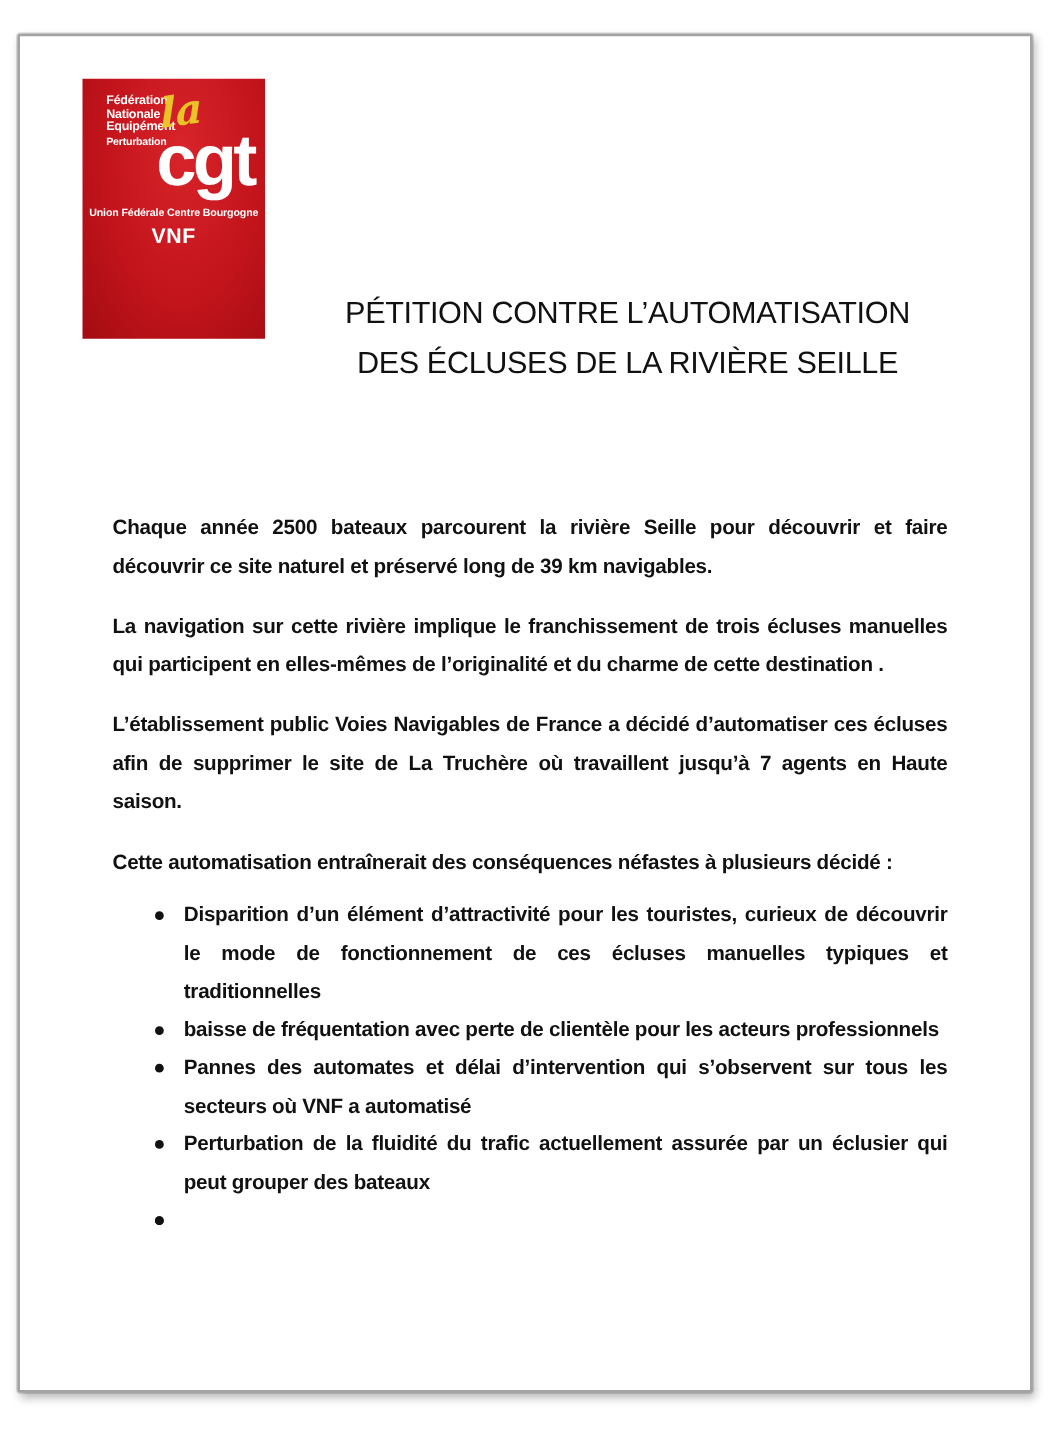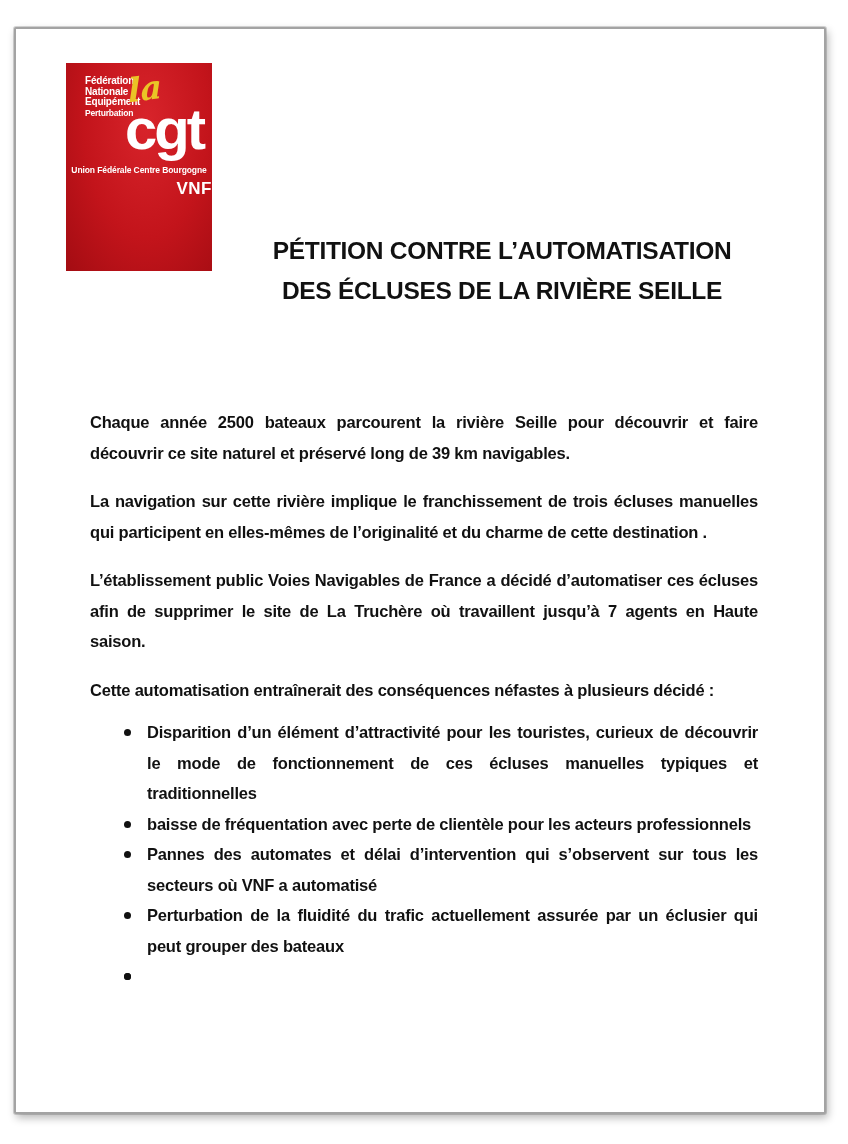--- a/index.html
+++ b/index.html
@@ -76,36 +76,36 @@
     color: #ffffff;
     font-weight: bold;
     font-size: 8.5px;
     letter-spacing: -0.1px;
   }
   .logo-vnf {
     position: absolute;
     left: 0;
     top: 116px;
     width: 100%;
-    text-align: right;
+    text-align: center;
     color: #ffffff;
     font-weight: bold;
     font-size: 17px;
     letter-spacing: 0.5px;
   }
 
   
   .doc-title {
     position: absolute;
     left: 210px;
     top: 202px;
     width: 552px;
     text-align: center;
     color: #111111;
-    font-weight: bold;
+    font-weight: normal;
     font-size: 24.5px;
     line-height: 40px;
     letter-spacing: -0.3px;
   }
 
   
   .doc-body {
     position: absolute;
     left: 74px;
     top: 360px;

